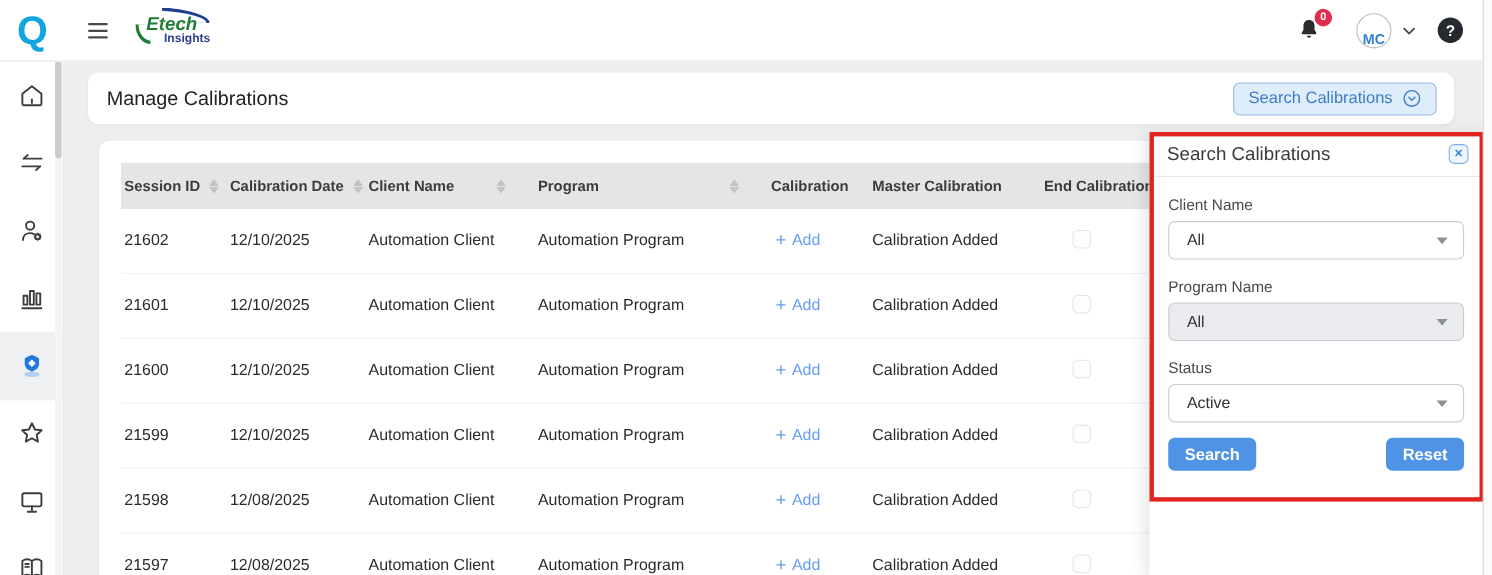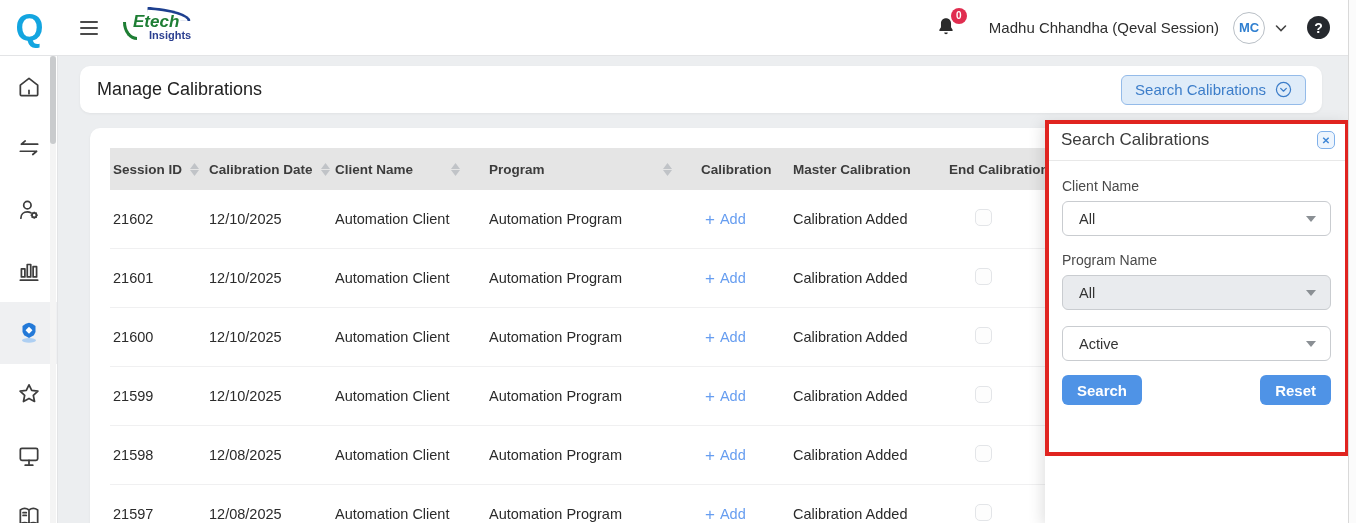--- a/index.html
+++ b/index.html
@@ -45,21 +45,21 @@
   .topbar-right { margin-left:auto; display:flex; align-items:center; margin-right:18px; }
   .bell-wrap { position:relative; width:26px; height:26px; margin-right:28px; cursor:pointer; }
   .bell-badge {
     position:absolute; right:-6px; top:-7px; min-width:16px; height:16px; border-radius:9px;
     background:#e02d4f; color:#fff; font-size:10px; font-weight:bold;
     display:flex; align-items:center; justify-content:center; padding:0 4px;
   }
   .user-name { font-size:15px; color:#2e2e2e; margin-right:14px; }
   .avatar {
     width:32px; height:32px; border-radius:50%; border:1px solid #b9bfc6; background:#fff;
-    display:flex; align-items:center; justify-content:center;
+    display:flex; align-items:flex-end; justify-content:center;
     font-size:13px; font-weight:bold; color:#2f7fd0; margin-right:8px; cursor:pointer;
   }
   .chev-down { margin-right:18px; cursor:pointer; display:flex; }
   .help-btn {
     width:23px; height:23px; border-radius:50%; background:#26292e; color:#fff;
     font-size:14px; font-weight:bold; display:flex; align-items:center; justify-content:center; cursor:pointer;
   }
 
   
   .sidebar {
@@ -180,21 +180,20 @@
     <span class="insights">Insights</span>
   </div>
   <div class="topbar-right">
     <div class="bell-wrap">
       <svg width="22" height="23" viewBox="0 0 24 24">
         <path d="M12 3c-3.3 0-5.5 2.4-5.5 5.6v4.1L4.8 15.6c-.4.6 0 1.4.8 1.4h12.8c.8 0 1.2-.8.8-1.4l-1.7-2.9V8.6C17.5 5.4 15.3 3 12 3z" fill="#2b2b2b"></path>
         <path d="M10 18.5a2 2 0 0 0 4 0z" fill="#2b2b2b"></path>
       </svg>
       <span class="bell-badge">0</span>
     </div>
-    <span class="user-name">Madhu Chhandha (Qeval Session)</span>
     <div class="avatar">
         <span>MC</span>
       </div>
     <span class="chev-down">
       <svg width="16" height="16" viewBox="0 0 16 16">
           <path d="M3.5 6l4.5 4.5L12.5 6" stroke="#444" stroke-width="1.6" fill="none" stroke-linecap="round"></path>
         </svg>
     </span>
     <div class="help-btn">
         <span>?</span>
@@ -416,20 +415,21 @@
     <div class="field-label">Client Name</div>
     <div class="select">
       <span>All</span>
       <span class="caret"></span>
     </div>
     <div class="field-label">Program Name</div>
     <div class="select disabled">
       <span>All</span>
       <span class="caret"></span>
     </div>
+    <div class="field-label">Status</div>
     <div class="select">
       <span>Active</span>
       <span class="caret"></span>
     </div>
     <div class="panel-buttons">
       <button class="blue-btn">Search</button>
       <button class="blue-btn">Reset</button>
     </div>
   </div>
 </div>

